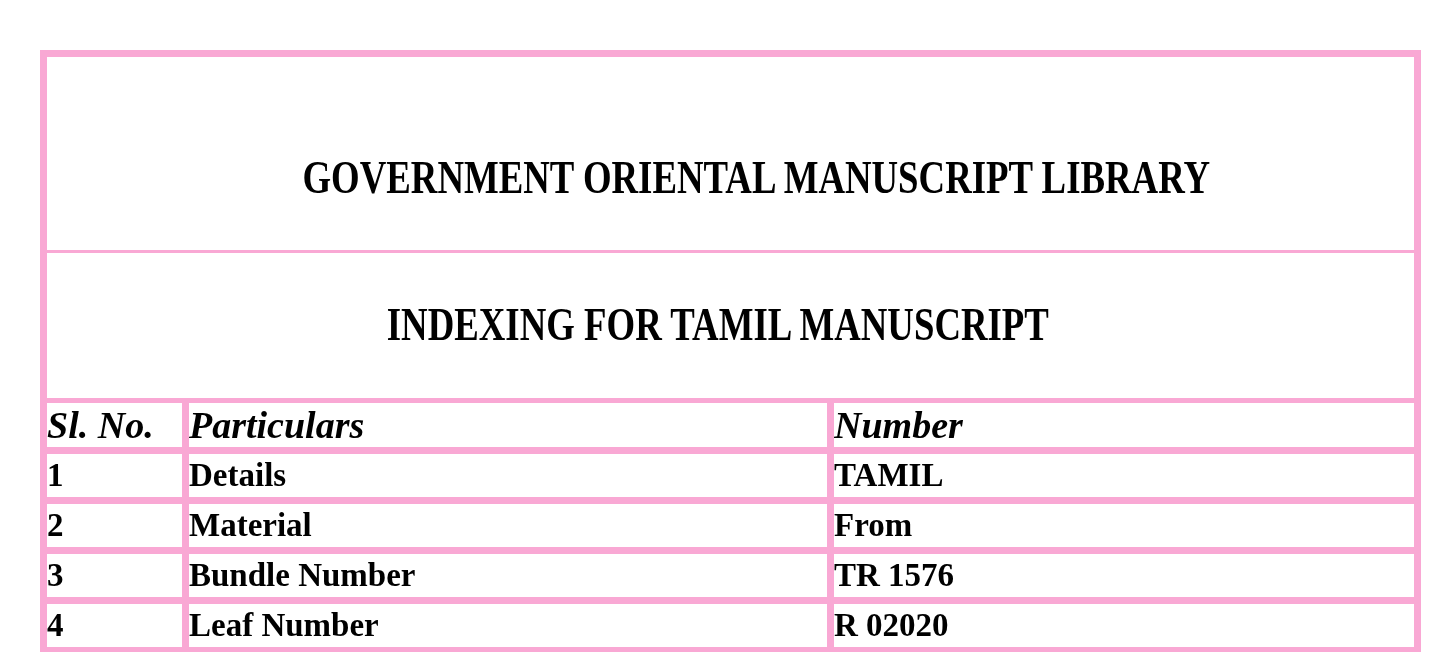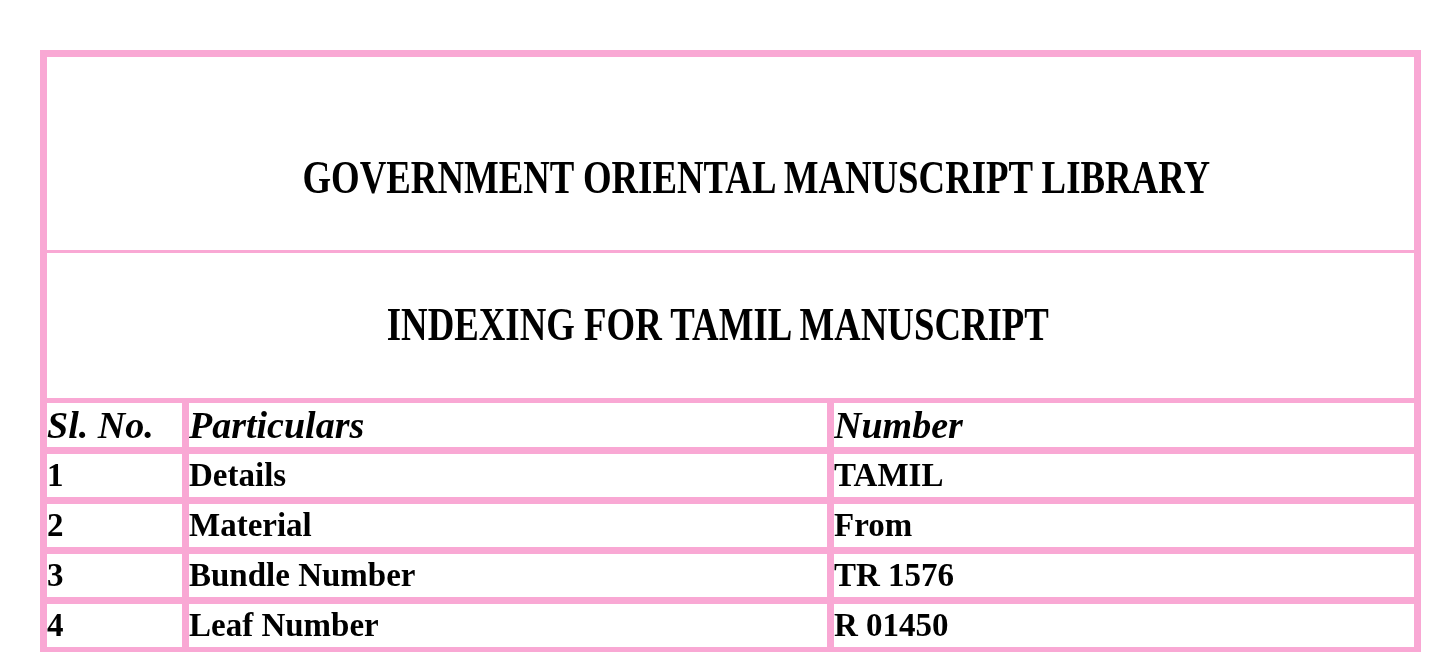--- a/index.html
+++ b/index.html
@@ -101,21 +101,21 @@
         <td>From</td>
       </tr>
       <tr class="row-data">
         <td>3</td>
         <td>Bundle Number</td>
         <td>TR 1576</td>
       </tr>
       <tr class="row-data">
         <td>4</td>
         <td>Leaf Number</td>
-        <td>R 01450</td>
+        <td>R 02020</td>
       </tr>
       <tr class="row-data">
         <td>5</td>
         <td>Page No  ( From... To)</td>
         <td>1 to 41</td>
       </tr>
 
     </tbody>
   </table>
 </div>

